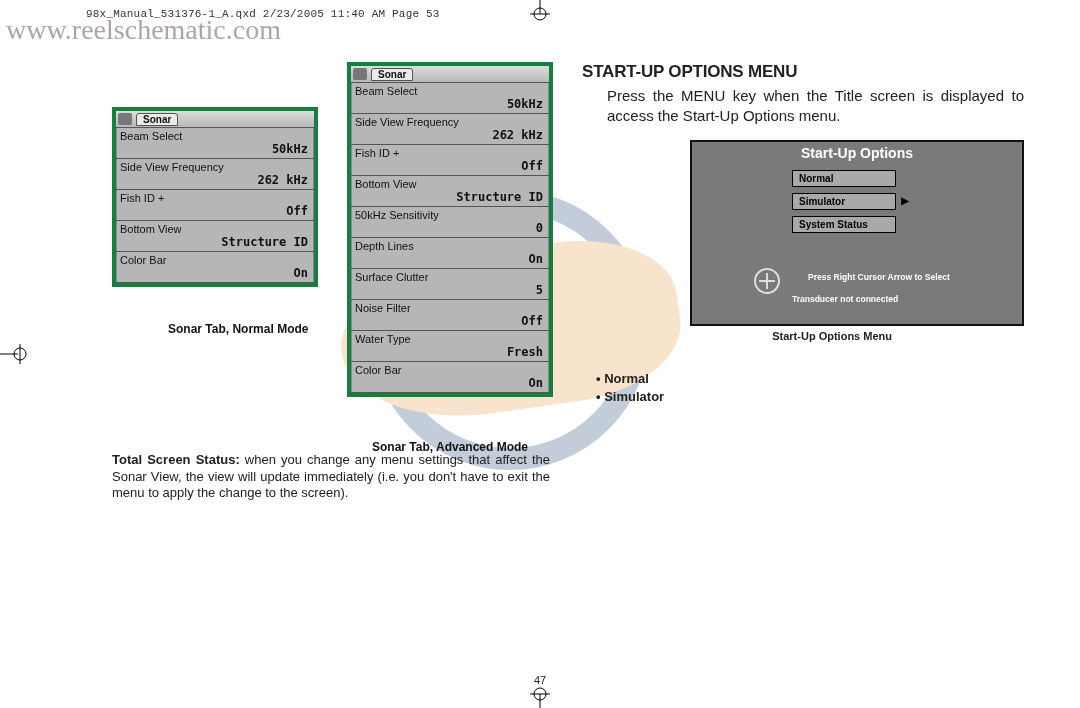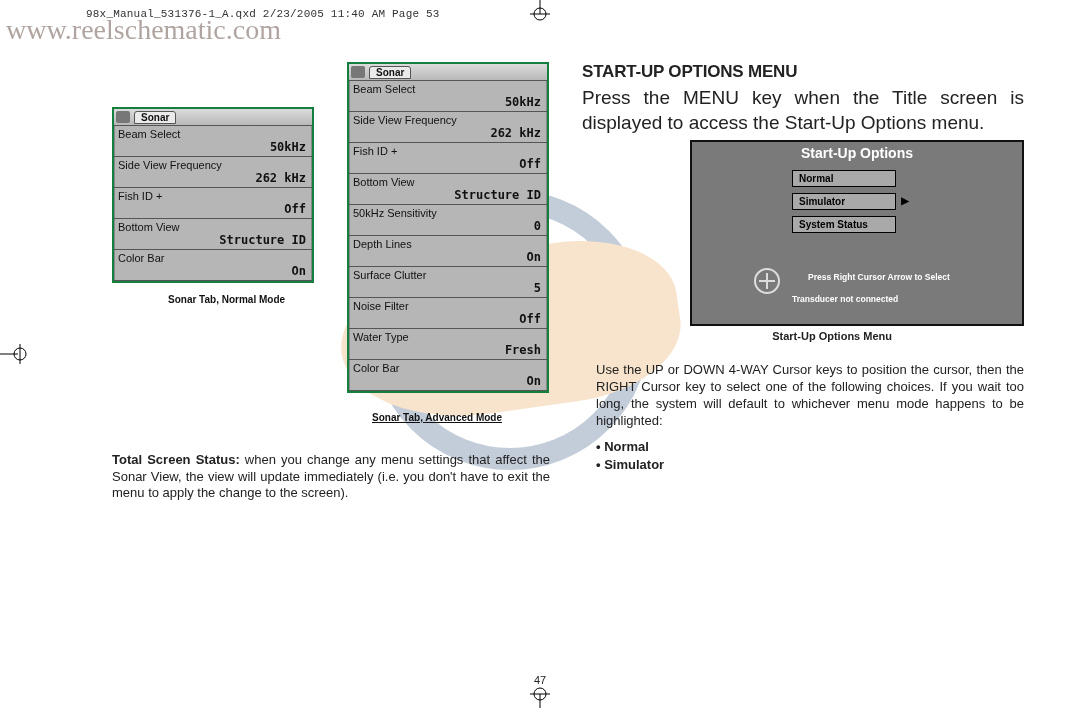--- a/index.html
+++ b/index.html
@@ -81,21 +81,21 @@
   }
   .col {
     flex: 1 1 50%;
     position: relative;
   }
 
   
   .sonar-box {
     position: absolute;
     background: #b6b6b6;
-    border: 2px solid #15803d;
+    border: 4px solid #15803d;
     box-shadow: 0 0 0 1px #888 inset;
     font-size: 11px;
     color: #111;
     font-family: Arial, sans-serif;
   }
   .sonar-box.normal { top: 45px; left: 0; width: 198px; }
   .sonar-box.advanced { top: 0px; left: 235px; width: 198px; }
 
   .sonar-tab {
     height: 16px;
@@ -127,22 +127,23 @@
     text-align:right;
     font-family: "Consolas", monospace;
     font-weight: bold;
     font-size: 12px;
     padding-right: 2px;
   }
 
   .caption {
     position: absolute;
     font-weight: 700;
-    font-size: 10px;
+    font-size: 12px;
     color: #111;
+    margin-top: 28px;
   }
 
   
   .left-body {
     position: absolute;
     top: 390px;
     left: 0;
     right: 4px;
     font-size: 13px;
     line-height: 1.28;
@@ -151,24 +152,25 @@
   .left-body b { font-weight: 700; }
 
   
   .section-heading {
     font-family: "Arial Black", Arial, sans-serif;
     font-weight: 900;
     font-size: 17px;
     letter-spacing: -0.2px;
   }
   .right-intro {
-    font-size: 19px;
+    font-size: 15px;
     line-height: 1.3;
     text-align: justify;
     margin-top: 4px;
+    margin-left: 25px;
   }
 
   
   .startup-shot {
     position: absolute;
     top: 78px;
     right: 0;
     width: 330px;
     height: 182px;
     background: #7a7a7a;
@@ -365,21 +367,21 @@
           <div class="sonar-row">
             <span class="label">Water Type</span>
             <span class="value">Fresh</span>
           </div>
           <div class="sonar-row">
             <span class="label">Color Bar</span>
             <span class="value">On</span>
           </div>
         </div>
     </div>
-    <div class="caption" style="top:350px; left:260px;text-decoration:underline;">Sonar Tab, Advanced Mode</div>
+    <div class="caption" style="top:350px; left:260px;">Sonar Tab, Advanced Mode</div>
 
     <div class="left-body">
       <b>Total Screen Status: </b><span>when you change any menu settings that affect the Sonar View, the view will update immediately (i.e. you don't have to exit the menu to apply the change to the screen).</span>
     </div>
   </div>
 
   <div class="col">
     <div class="section-heading">START-UP OPTIONS MENU</div>
     <div class="right-intro">Press the MENU key when the Title screen is displayed to access the Start-Up Options menu.</div>
 
@@ -390,21 +392,20 @@
           <div class="opt sel">Simulator</div>
           <div class="opt">System Status</div>
         </div>
       <div class="cursor-icon"></div>
       <div class="hint1">Press Right Cursor Arrow to Select</div>
       <div class="hint2">Transducer not connected</div>
     </div>
     <div class="right-caption">Start-Up Options Menu</div>
 
     <div class="right-body">
-      <div>Use the UP or DOWN 4-WAY Cursor keys to position the cursor, then the RIGHT Cursor key to select one of the following choices. If you wait too long, the system will default to whichever menu mode happens to be highlighted:</div>
       <div class="bullets" id="right-bullets">
           <div>Normal</div>
           <div>Simulator</div>
         </div>
     </div>
   </div>
 </div>
 
 <div class="page-num">47</div>
 

